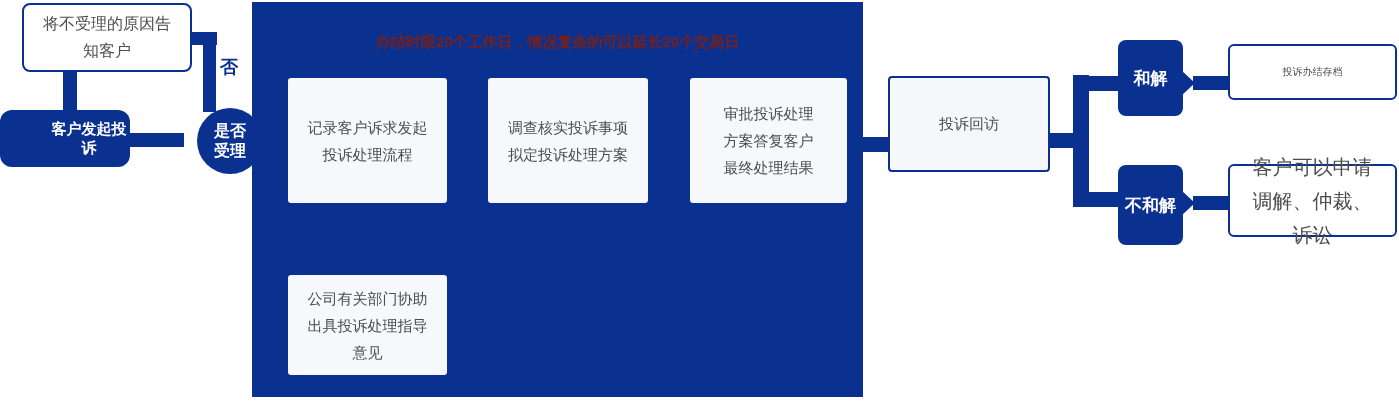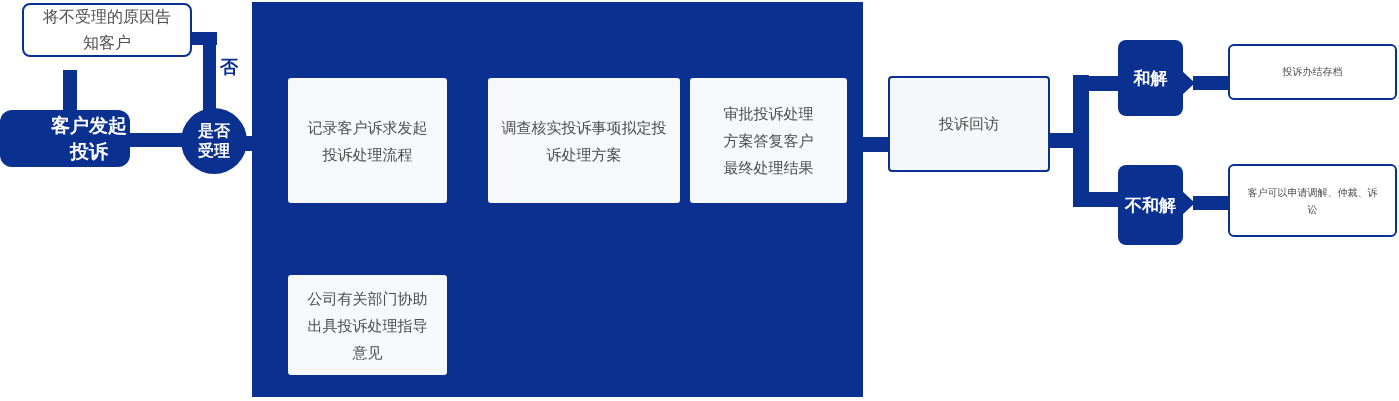--- a/index.html
+++ b/index.html
@@ -20,61 +20,61 @@
     text-align:center;box-sizing:border-box;
   }
   .blue-node{background:var(--blue);color:var(--white);font-weight:bold;}
   .light-box{background:var(--box_fill);color:var(--gray_text);border-radius:3px;}
   .bordered{background:var(--white);border:2.5px solid var(--blue);color:var(--gray_text);}
   .conn{position:absolute;background:var(--blue);}
   .wedge{position:absolute;width:0;height:0;border-top:13px solid transparent;
          border-bottom:13px solid transparent;border-left:14px solid var(--blue);}
 
   
-  .reject{left:22px;top:3px;width:170px;height:54px;border-radius:8px;
+  .reject{left:22px;top:3px;width:170px;height:69px;border-radius:8px;
           font-size:16px;line-height:1.65;padding:0 16px;}
   .conn-v1{left:63px;top:70px;width:14px;height:42px;}
-  .start{left:0;top:110px;width:130px;height:57px;border-radius:12px;font-size:19px;padding-left:48px;}
+  .start{left:0;top:110px;width:130px;height:57px;border-radius:12px;font-size:15px;padding-left:48px;}
   .conn-h1{left:126px;top:133px;width:58px;height:14px;}
-  .decision{left:181px;top:108px;width:66px;height:66px;border-radius:50%;
+  .decision{left:197px;top:108px;width:66px;height:66px;border-radius:50%;
             font-size:16px;line-height:1.25;padding:0 14px;}
   .conn-no-h{left:191px;top:32px;width:26px;height:13px;}
   .conn-no-v{left:203px;top:32px;width:13px;height:80px;}
   .no-label{position:absolute;left:220px;top:55px;color:var(--blue);
             font-size:18px;font-weight:bold;}
   .conn-stub1{left:243px;top:136px;width:12px;height:15px;}
 
   
   .container{position:absolute;left:252px;top:2px;width:611px;height:395px;
              background:var(--blue);}
   .note{position:absolute;left:252px;top:33px;width:611px;text-align:center;
         font-size:15px;font-weight:bold;color:var(--red_text);}
   .step1{left:288px;top:78px;width:159px;height:125px;font-size:15px;line-height:1.8;padding:8px 16px;}
-  .step2{left:488px;top:78px;width:192px;height:125px;font-size:15px;line-height:1.8;padding:0 8px;}
+  .step2{left:488px;top:78px;width:160px;height:125px;font-size:15px;line-height:1.8;padding:0 15px;}
   .step3{left:690px;top:78px;width:157px;height:125px;font-size:15px;line-height:1.8;padding:0 30px;}
   .support{left:288px;top:275px;width:159px;height:100px;font-size:15px;line-height:1.8;padding:0 16px;text-align:center;}
 
   
   .conn-h2{left:861px;top:137px;width:29px;height:15px;}
   .visit{left:888px;top:76px;width:162px;height:96px;border-radius:4px;font-size:15px;}
   .conn-h3{left:1048px;top:133px;width:30px;height:15px;}
   .bracket-v{left:1073px;top:75px;width:16px;height:132px;}
   .bracket-t{left:1085px;top:76px;width:35px;height:15px;}
   .bracket-b{left:1085px;top:192px;width:35px;height:15px;}
 
   
   .settle{left:1118px;top:40px;width:65px;height:76px;border-radius:8px;font-size:17px;}
   .settle-wedge{left:1181px;top:70px;}
   .conn-h4{left:1193px;top:76px;width:35px;height:14px;}
   .archive{left:1228px;top:44px;width:169px;height:56px;border-radius:6px;font-size:10px;text-align:right;}
   .nosettle{left:1118px;top:165px;width:65px;height:80px;border-radius:8px;font-size:17px;}
   .nosettle-wedge{left:1181px;top:190px;}
   .conn-h5{left:1193px;top:196px;width:35px;height:14px;}
   .legal{left:1228px;top:164px;width:169px;height:73px;border-radius:6px;
-         font-size:10px;line-height:1.7;padding:0 14px;}
+         font-size:20px;line-height:1.7;padding:0 14px;}
 </style>
 </head>
 <body>
 
 <div class="stage">
 
   <div class="conn conn-v1"></div>
   <div class="conn conn-h1"></div>
   <div class="conn conn-no-h"></div>
   <div class="conn conn-no-v"></div>
@@ -83,20 +83,21 @@
   <div class="conn conn-h3"></div>
   <div class="conn bracket-v"></div>
   <div class="conn bracket-t"></div>
   <div class="conn bracket-b"></div>
   <div class="wedge settle-wedge"></div>
   <div class="conn conn-h4"></div>
   <div class="wedge nosettle-wedge"></div>
   <div class="conn conn-h5"></div>
 
   <div class="container"></div>
+  <div class="note">办结时限20个工作日，情况复杂的可以延长20个交易日</div>
 
   <div class="node bordered reject">将不受理的原因告知客户</div>
   <div class="node blue-node start">客户发起投诉</div>
   <div class="node blue-node decision">是否受理</div>
   <div class="no-label">否</div>
 
   <div class="node light-box step1">记录客户诉求发起投诉处理流程</div>
   <div class="node light-box step2">调查核实投诉事项拟定投诉处理方案</div>
   <div class="node light-box step3">审批投诉处理方案答复客户最终处理结果</div>
   <div class="node light-box support">公司有关部门协助出具投诉处理指导意见</div>

